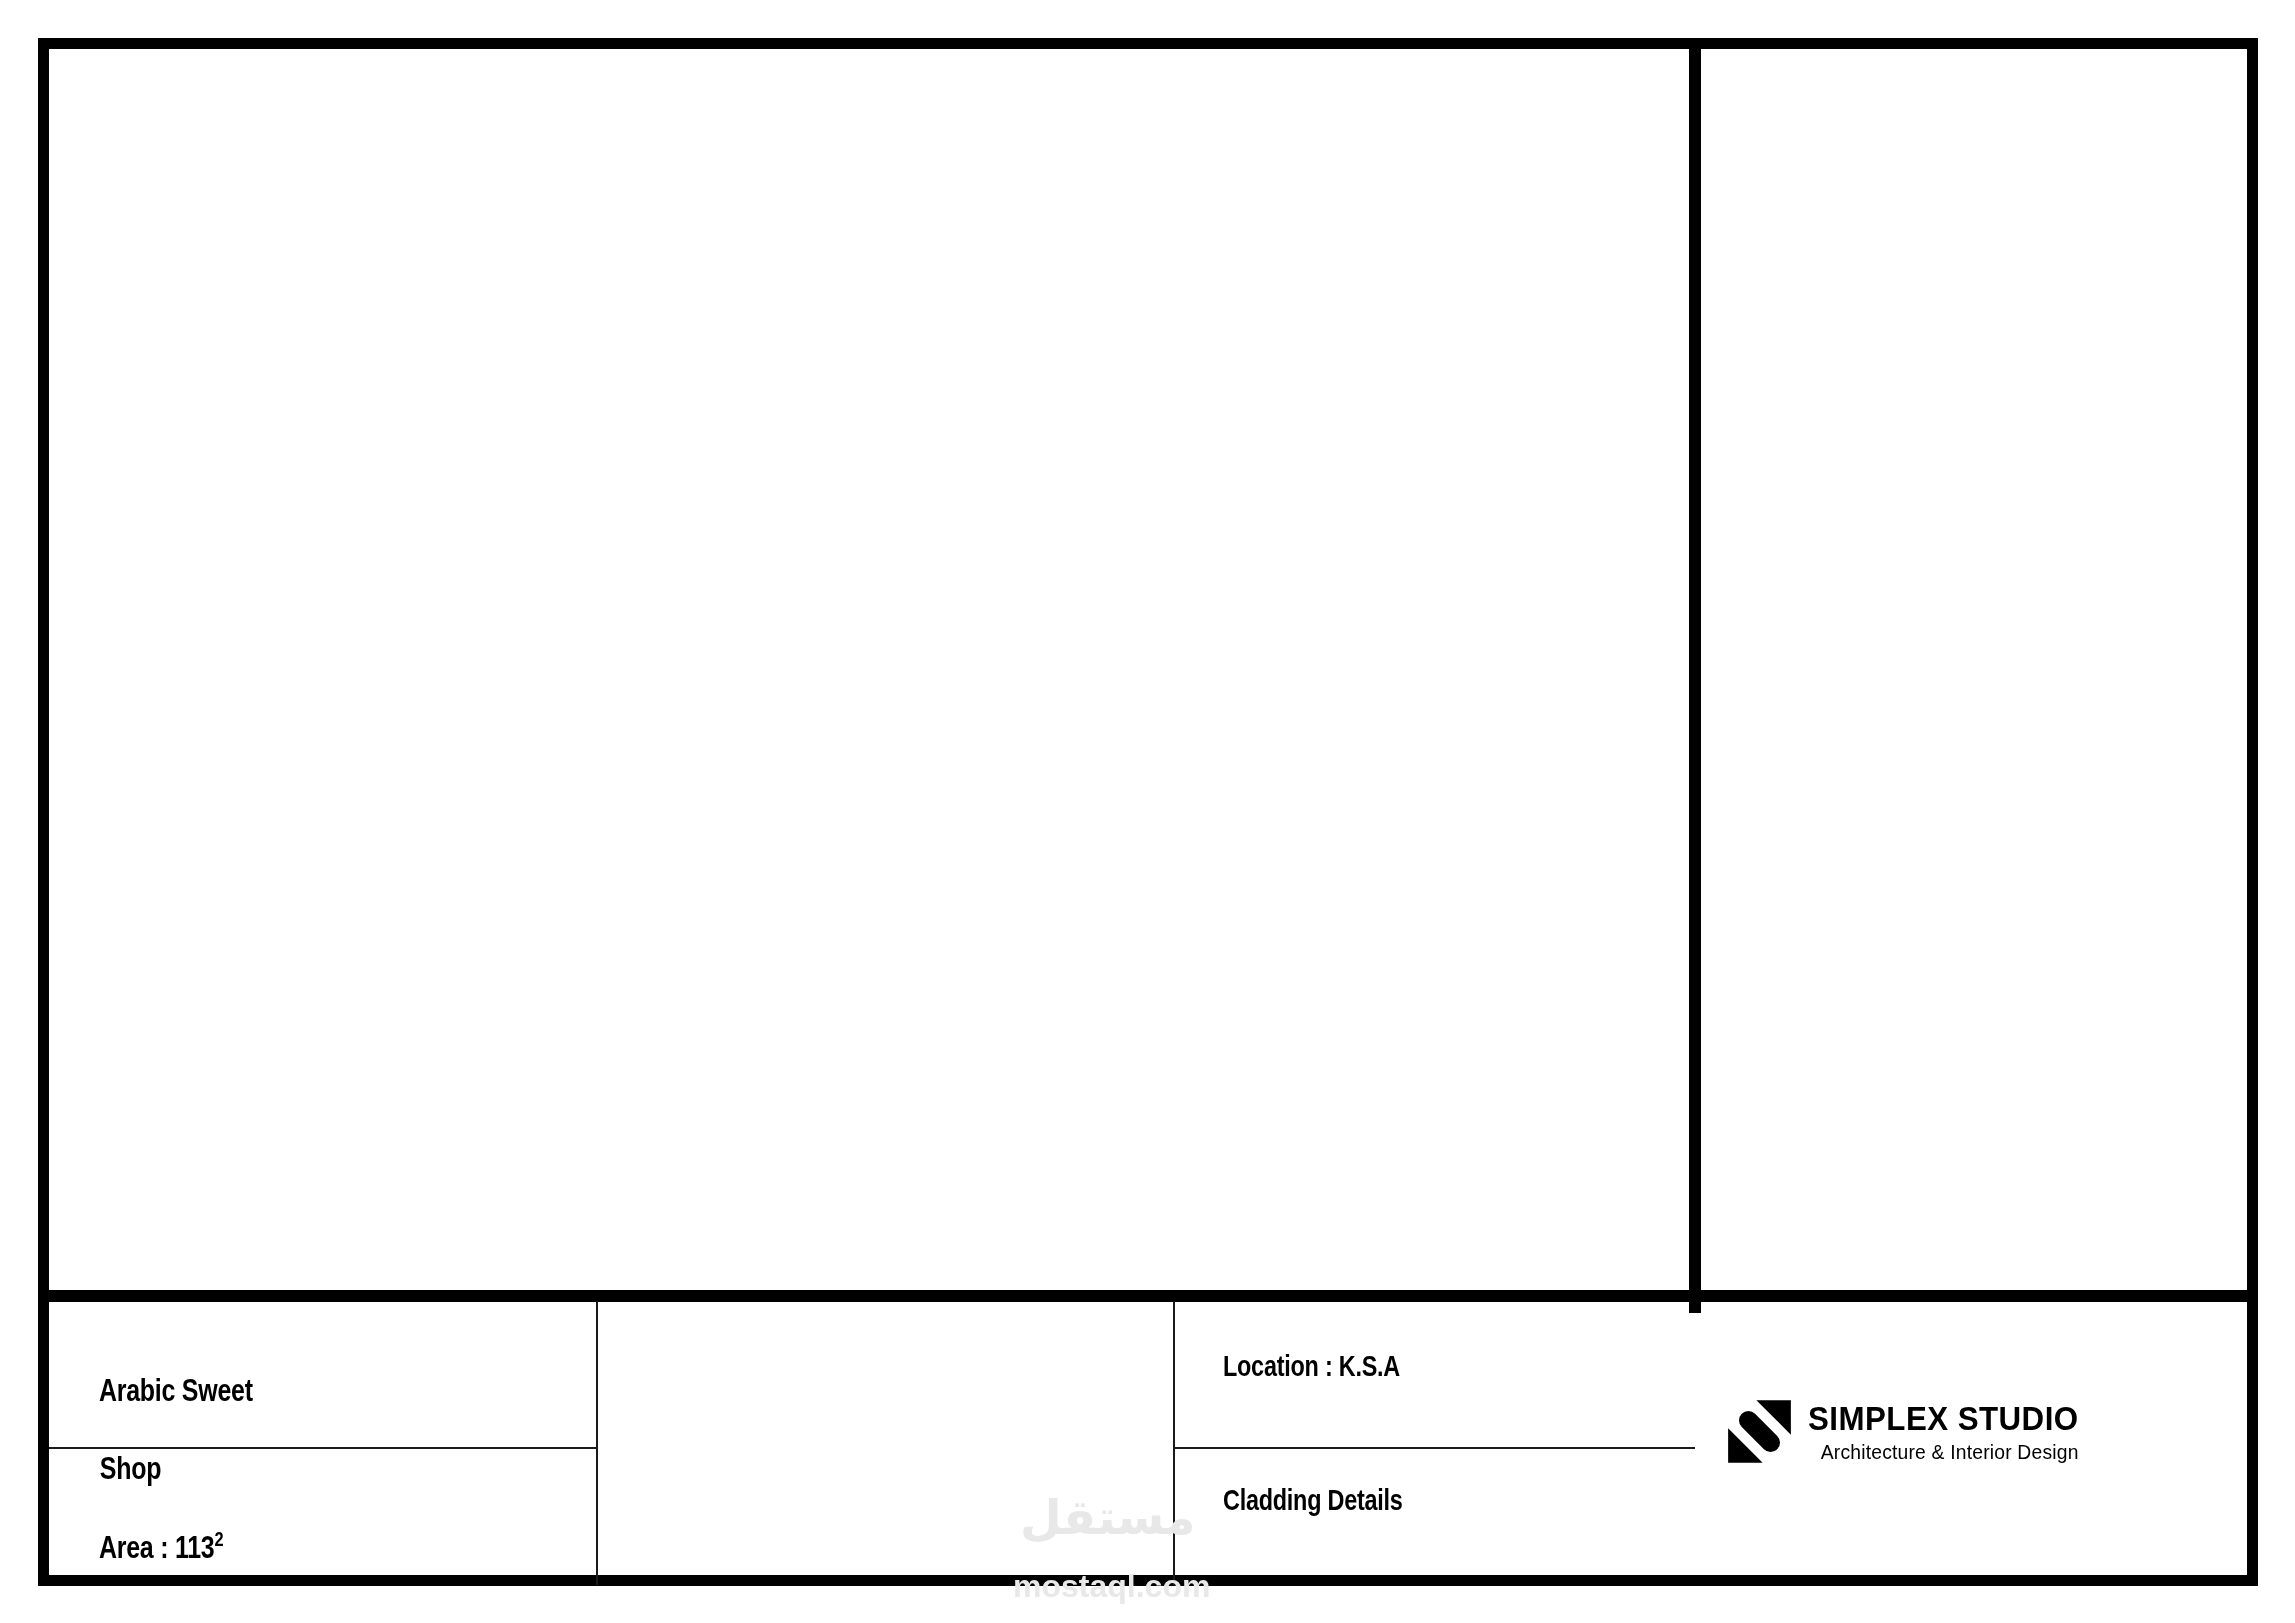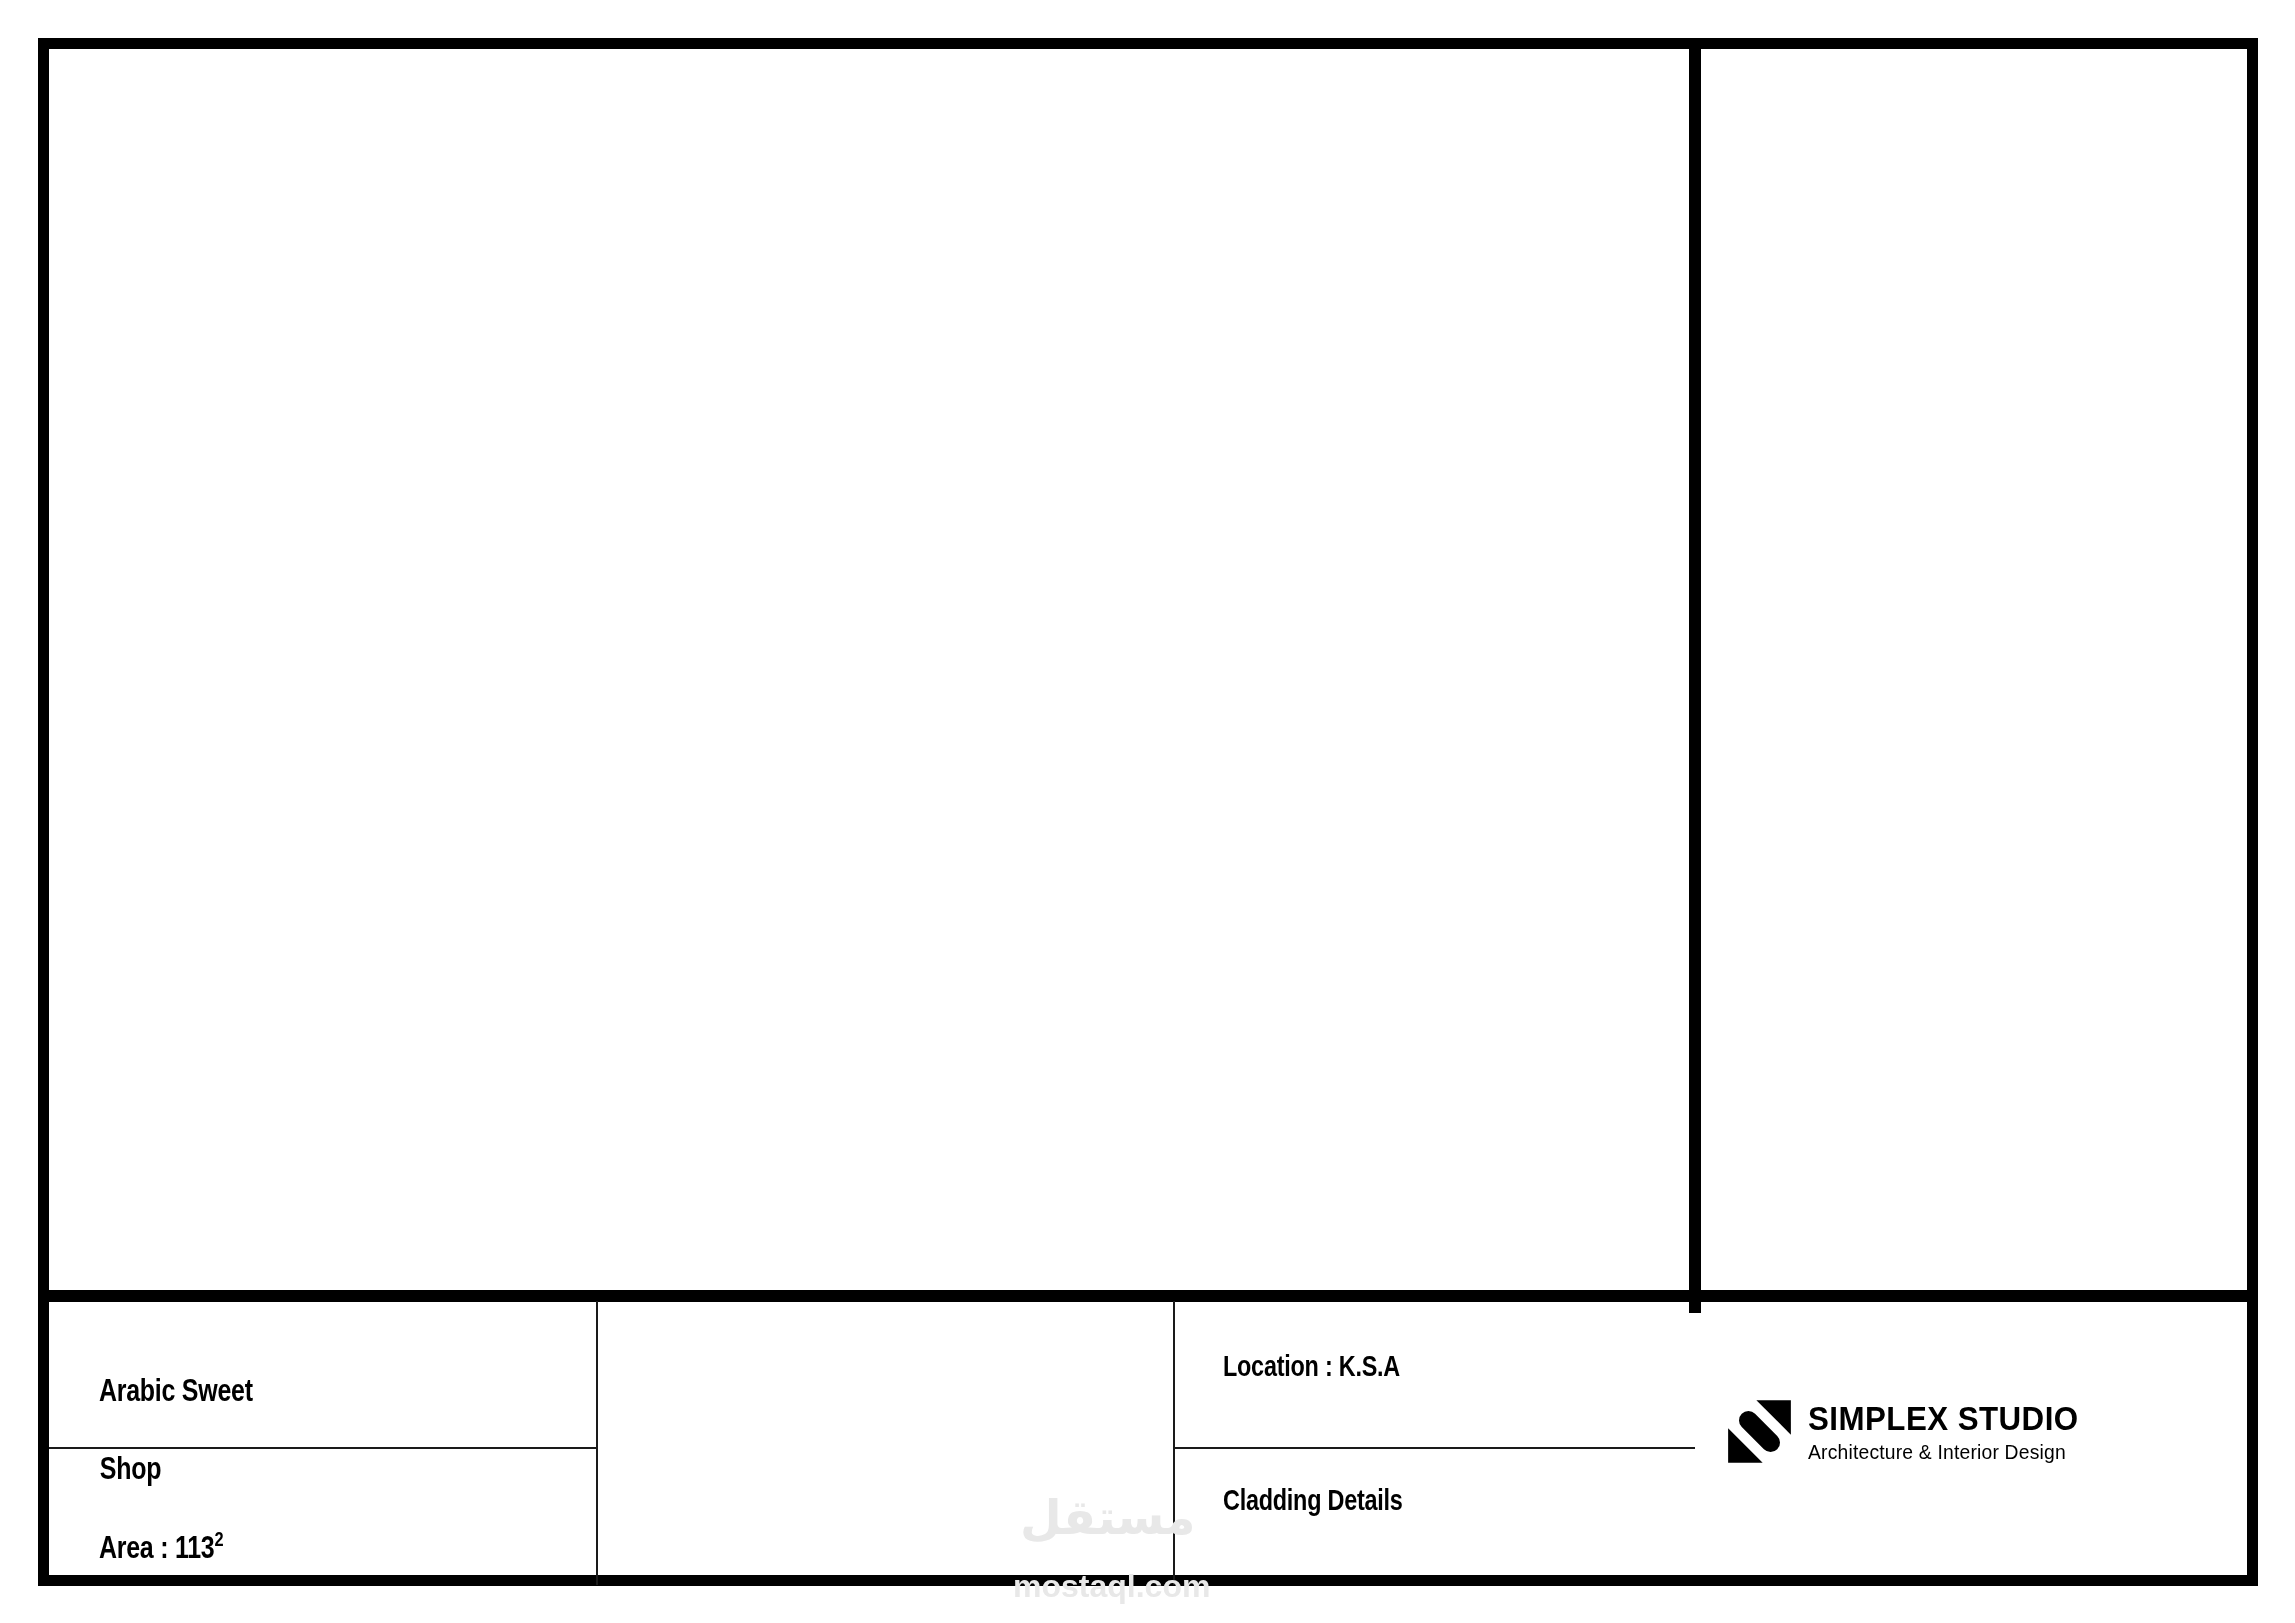--- a/index.html
+++ b/index.html
@@ -434,21 +434,21 @@
     <span>Shop</span>
   </div>
 
   <div class="tb-text tb-area" style="left:73px;top:1490px;">
     <span>Area : 113</span><sup>2</sup>
   </div>
 
   <div class="tb-text tb-loc" style="left:1223px;top:1349px;">Location : K.S.A</div>
   <div class="tb-text tb-sheet" style="left:1223px;top:1483px;">Cladding Details</div>
 
-  <div class="logo-wrap" style="left:1725px;top:1397px;">
+  <div class="logo-wrap" style="left:1725px;top:1397px;text-align:right;">
     <div class="logo-mark">
       <svg viewBox="0 0 132 132" width="69" height="69" aria-hidden="true">
         <polygon points="60,6 126,6 126,72" fill="#000"></polygon>
         <polygon points="6,60 6,126 72,126" fill="#000"></polygon>
         <rect x="18" y="48" width="96" height="36" rx="18" ry="18" fill="#000" transform="rotate(45 66 66)"></rect>
       </svg>
     </div>
     <div class="logo-text">
       <div class="logo-title">SIMPLEX STUDIO</div>
       <div class="logo-sub">Architecture &amp; Interior Design</div>

